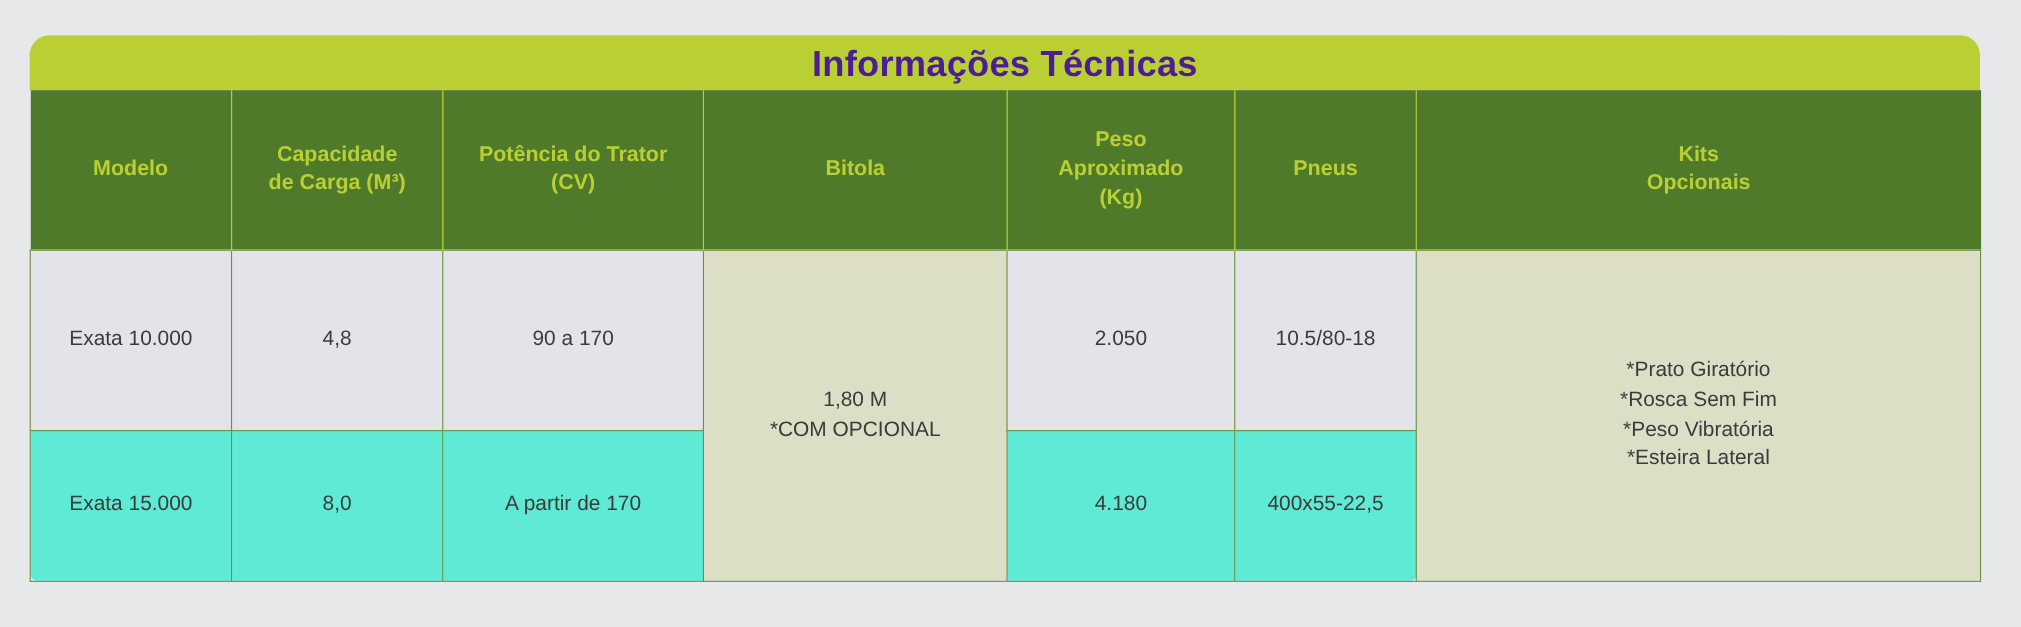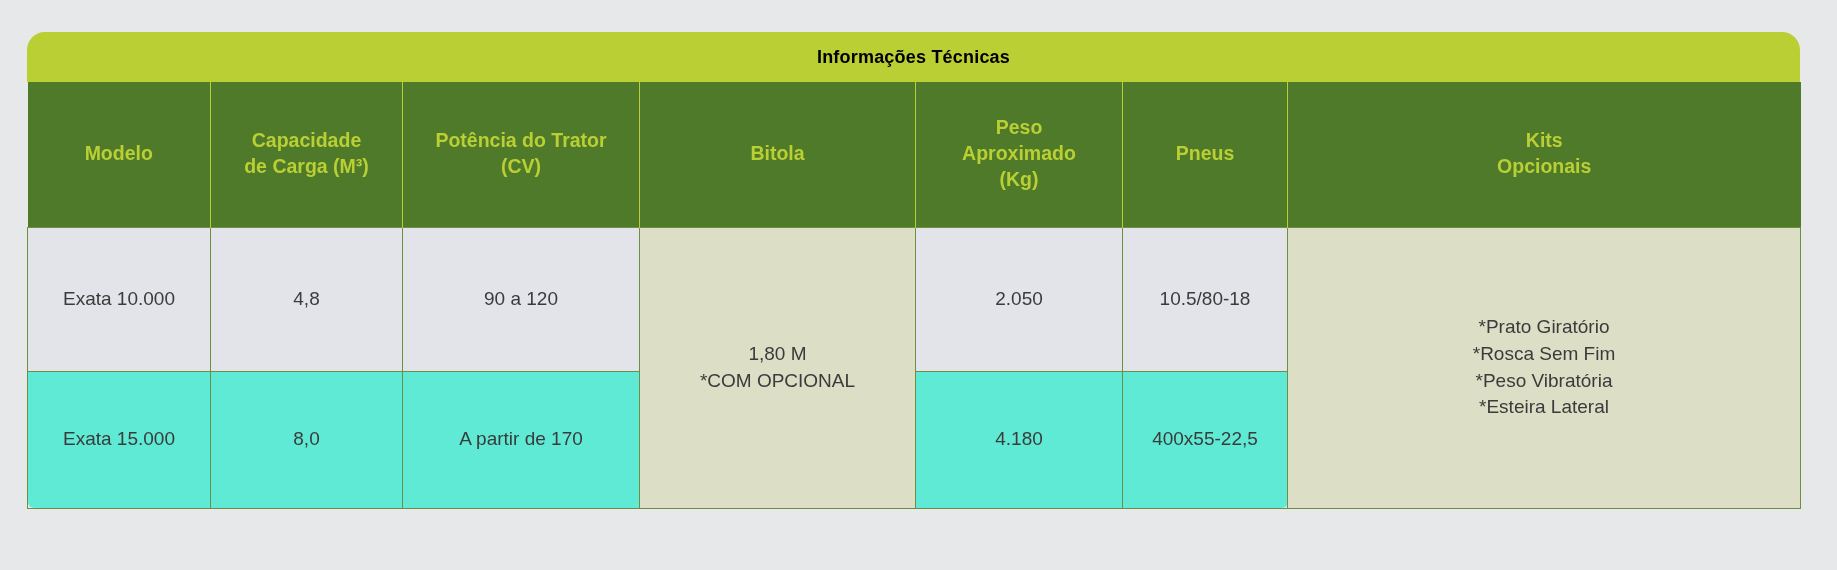--- a/index.html
+++ b/index.html
@@ -26,22 +26,22 @@
   .title-bar {
     height: 50px;
     background: #bacf34;
     border-radius: 18px 18px 0 0;
     display: flex;
     align-items: center;
     justify-content: center;
     box-sizing: border-box;
   }
   .title-text {
-    color: #000000;
-    font-size: 18px;
+    color: #4c1d95;
+    font-size: 33px;
     font-weight: bold;
     letter-spacing: 0.2px;
     line-height: 1;
   }
 
   
   table.spec-table {
     border-collapse: collapse;
     table-layout: fixed;
     width: 1773px;
@@ -72,21 +72,21 @@
   
   tbody td {
     text-align: center;
     vertical-align: middle;
     color: #3b3b3b;
     font-size: 19px;
     line-height: 1.42;
     border: 1px solid #6d8f43;
     box-sizing: border-box;
   }
-  tbody tr.row-a td { background: #e3e4e9; height: 144px; }
+  tbody tr.row-a td { background: #e3e4e9; height: 164px; }
   tbody tr.row-b td { background: #5eead4; height: 137px; }
 
   td.merged-cell { background: #dcdfc6 !important; }
   td.kits-cell   { background: #dcdfc6 !important; }
 
   
   tbody tr:last-child td:first-child { border-bottom-left-radius: 6px; }
   tbody tr:last-child td:last-child  { border-bottom-right-radius: 6px; margin-top: 34px; }
 
   .cell-line { display: block; }
@@ -139,21 +139,21 @@
           <span class="cell-line">Kits</span>
           <span class="cell-line">Opcionais</span>
         </th>
       </tr>
     </thead>
 
     <tbody>
       <tr class="row-a">
         <td>Exata 10.000</td>
         <td>4,8</td>
-        <td>90 a 120</td>
+        <td>90 a 170</td>
         <td class="merged-cell" rowspan="2">
           <span class="cell-line">1,80 M</span>
           <span class="cell-line">*COM OPCIONAL</span>
         </td>
         <td>2.050</td>
         <td>10.5/80-18</td>
         <td class="kits-cell" rowspan="2">
           <span class="cell-line">*Prato Giratório</span>
           <span class="cell-line">*Rosca Sem Fim</span>
           <span class="cell-line">*Peso Vibratória</span>

